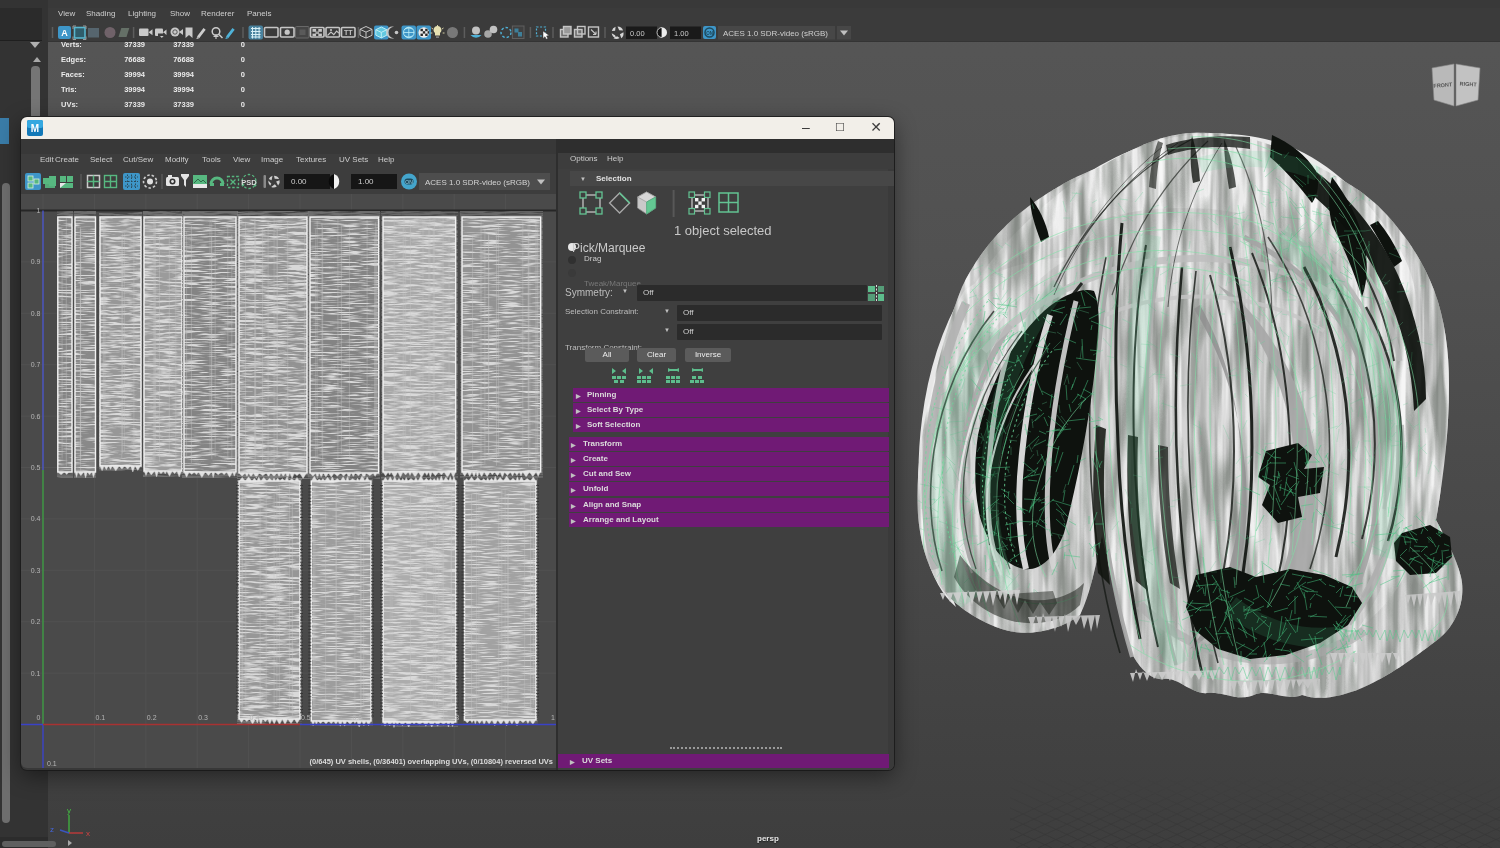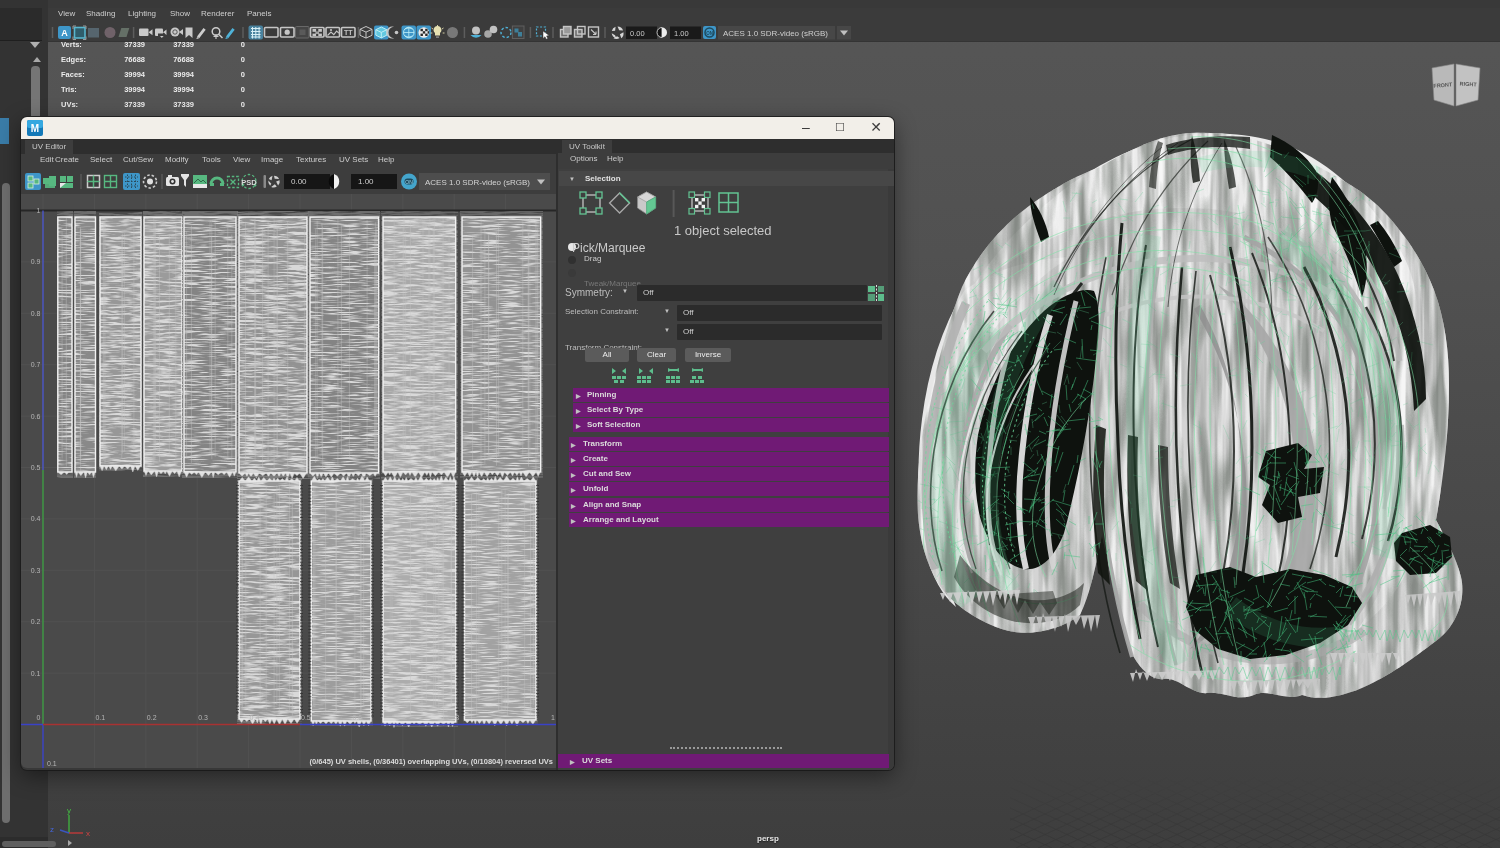--- a/index.html
+++ b/index.html
@@ -461,24 +461,20 @@
     <div id="titlebar">
       <svg style="position:absolute;left:6px;top:3px;" width="16" height="16">
         <rect x="0" y="0" width="16" height="16" rx="2" fill="#1379b8"></rect>
         <rect x="0" y="0" width="16" height="8" rx="2" fill="#35a8e0"></rect>
         <text x="8" y="12" font-size="10" fill="#ffffff" font-weight="bold" text-anchor="middle">M</text>
       </svg>
       <div class="winbtn" style="left:778px;">–</div>
       <div class="winbtn" style="left:812px;font-size:11px;">☐</div>
       <div class="winbtn" style="left:848px;">✕</div>
     </div>
-    <div id="tabbar">
-      <div class="tab" style="left:4px;">UV Editor</div>
-      <div class="tab" style="left:541px;">UV Toolkit</div>
-    </div>
     <div id="wmenus">
       <span style="left:19px;">Edit</span>
         <span style="left:34px;">Create</span>
       <span style="left:69px;">Select</span>
         <span style="left:102px;">Cut/Sew</span>
       <span style="left:144px;">Modify</span>
         <span style="left:181px;">Tools</span>
       <span style="left:212px;">View</span>
         <span style="left:240px;">Image</span>
       <span style="left:275px;">Textures</span>
@@ -710,21 +706,21 @@
 </svg>
     </div>
 
     <div id="toolkit">
       <div style="position:absolute;left:0;top:0;width:336px;height:15px;background:#2e2e2e;"></div>
       <div style="position:absolute;left:330px;top:15px;width:6px;height:616px;background:#3a3a3a;"></div>
       <div id="tkmenus">
         <span style="position:absolute;left:12px;top:1px;">Options</span>
         <span style="position:absolute;left:49px;top:1px;">Help</span>
       </div>
-      <div class="sechdr" style="left:1px;top:32px;width:331px;height:15px;line-height:15px;padding-left:26px;">
+      <div class="sechdr" style="left:12px;top:32px;width:331px;height:15px;line-height:15px;padding-left:26px;">
         <span class="arr" style="position:absolute;left:10px;top:1px;">▼</span>
         <span style="position:absolute;left:26px;">Selection</span>
       </div>
       <svg style="position:absolute;left:0;top:50px;" width="200" height="30">
         <g fill="none">
           <rect x="25" y="6" width="17" height="17" stroke="#ababab" stroke-width="1.6"></rect>
           <g stroke="#63c392" stroke-width="1.3" fill="#3f3f3f">
             <rect x="22" y="3" width="6" height="6"></rect>
               <rect x="38" y="3" width="6" height="6"></rect>
             <rect x="22" y="19" width="6" height="6"></rect>

